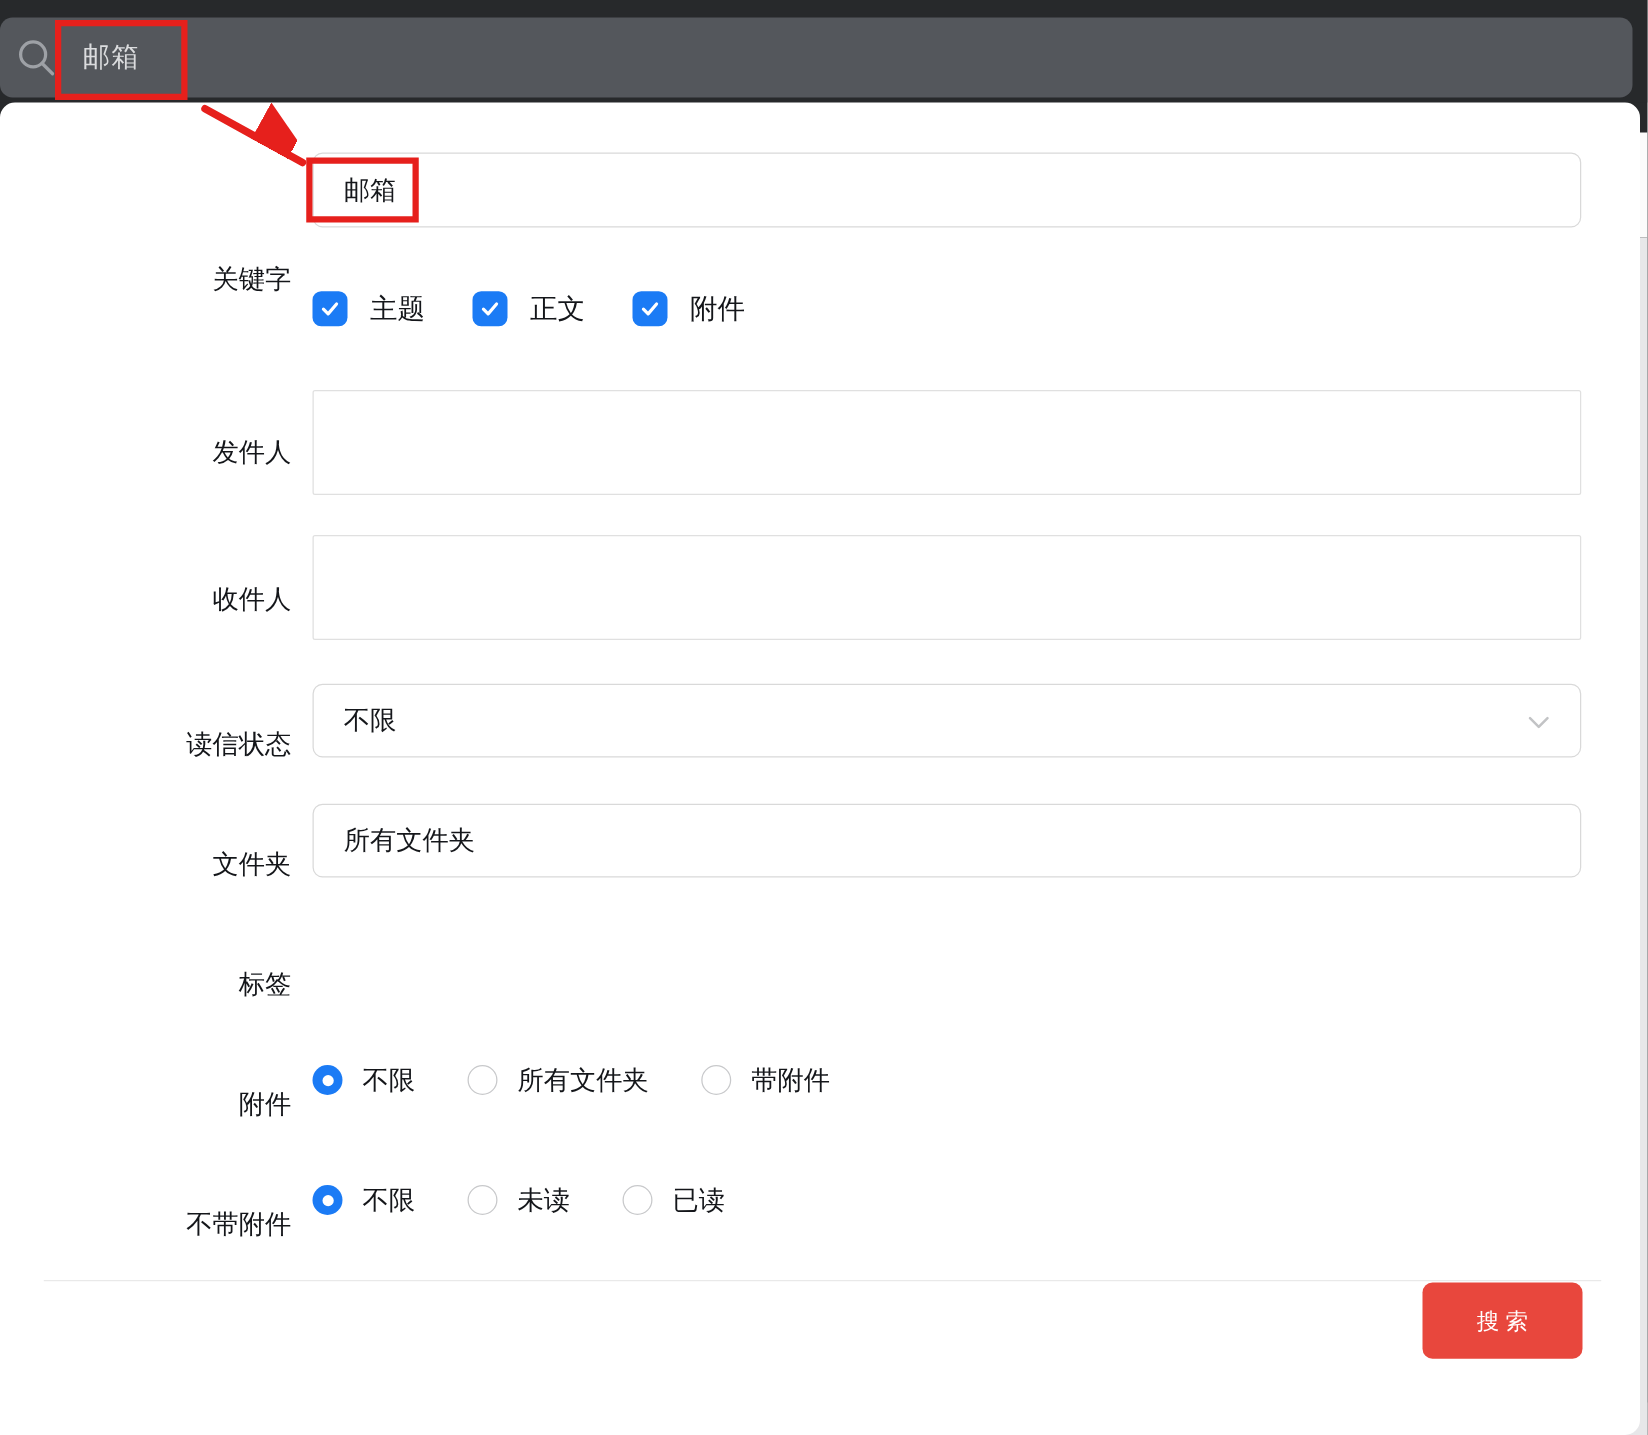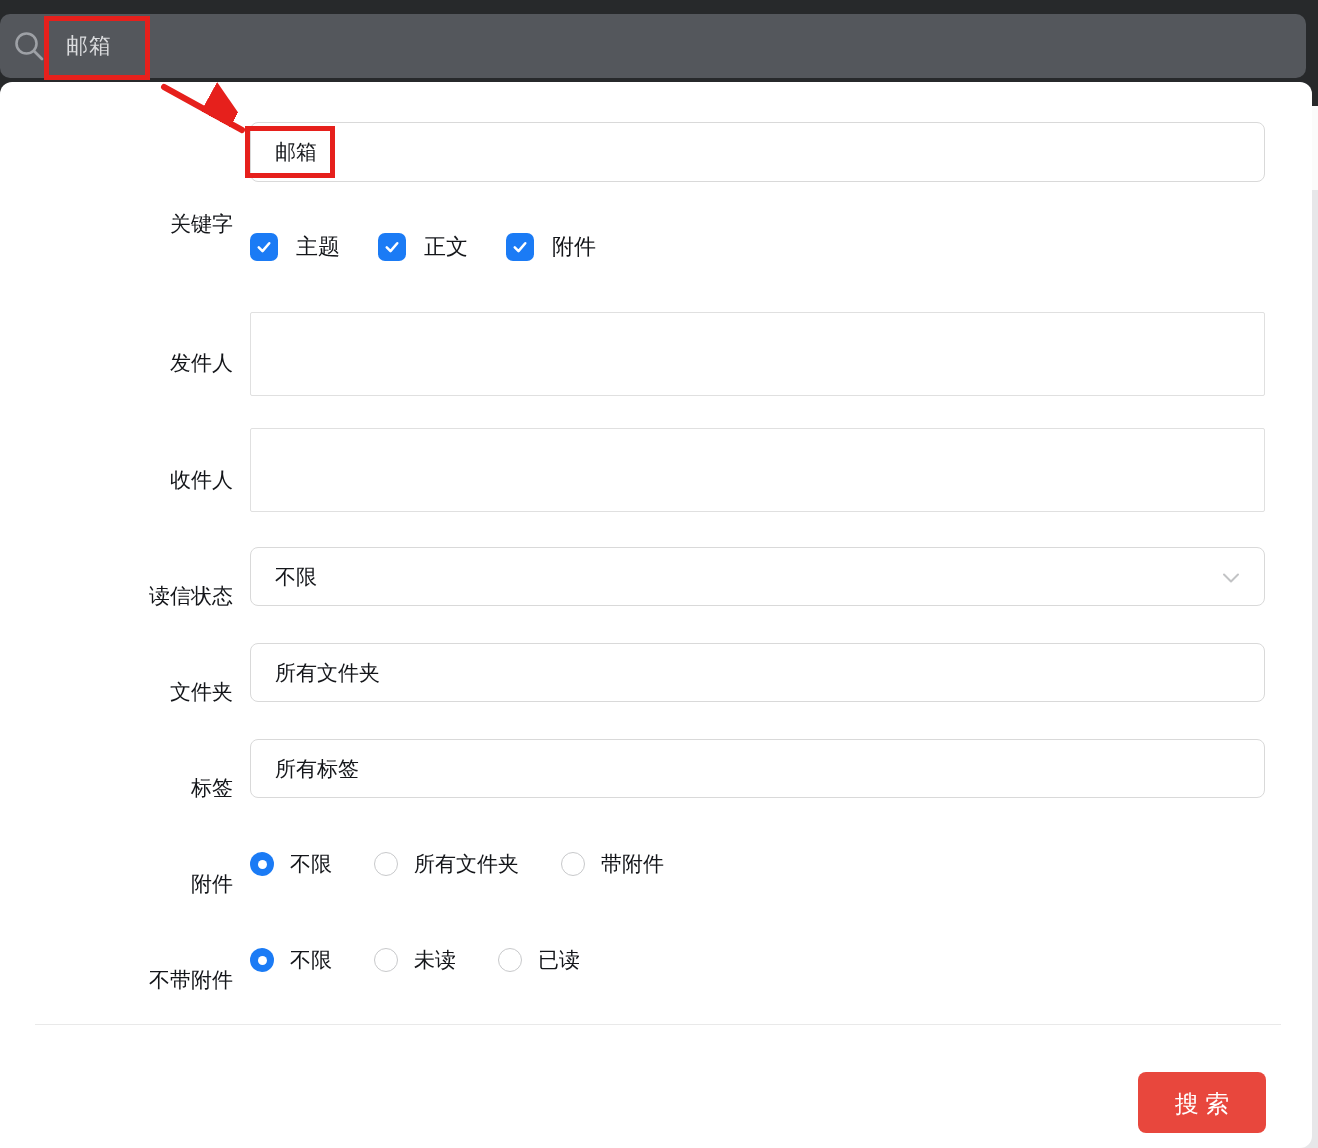--- a/index.html
+++ b/index.html
@@ -70,23 +70,23 @@
   }
   .radio.selected{
     background:#1B7BF5;border:none;
     display:flex;align-items:center;justify-content:center;
   }
   .radio-dot{width:9px;height:9px;border-radius:50%;background:#fff;}
   .radio-label{font-size:21px;color:#14161A;}
   
   .divider{position:absolute;left:35px;top:942px;width:1246px;height:1px;background:#E9E9E9;}
   .search-button{
-    position:absolute;left:1138px;top:990px;width:128px;height:61px;
+    position:absolute;left:1138px;top:944px;width:128px;height:61px;
     background:#E8473D;border:none;border-radius:8px;cursor:pointer;
-    color:#FFFFFF;font-size:24px;line-height:61px;text-align:center;
+    color:#FFFFFF;font-size:18px;line-height:61px;text-align:center;
     font-family:"Liberation Sans","DejaVu Sans",sans-serif;
   }
   
   .annotation{position:absolute;z-index:10;pointer-events:none;}
   .ann-box{box-sizing:border-box;border:5px solid #E6201C;background:transparent;}
   .ann-box-top{left:44px;top:16px;width:106px;height:64px;}
   .ann-box-keyword{left:245px;top:126px;width:90px;height:52px;}
   .ann-arrow{left:140px;top:78px;width:130px;height:70px;}
 </style>
 </head>
@@ -151,23 +151,20 @@
       <path d="M4 7.5 L11 14.5 L18 7.5" fill="none" stroke="#C2C3C5" stroke-width="2" stroke-linecap="round" stroke-linejoin="round"></path>
     </svg>
   </div>
 
   <div class="field-label" style="top:575px">文件夹</div>
   <div class="select-box" style="top:561px">
     <span class="sel-text">所有文件夹</span>
   </div>
 
   <div class="field-label" style="top:671px">标签</div>
-  <div class="select-box" style="top:657px">
-    <span class="sel-text">所有标签</span>
-  </div>
 
   <div class="field-label" style="top:767px">附件</div>
   <div class="radio-row" style="top:769px">
     <div class="radio-item">
       <span class="radio selected">
           <span class="radio-dot"></span>
         </span>
       <span class="radio-label">不限</span>
     </div>
     <div class="radio-item">

